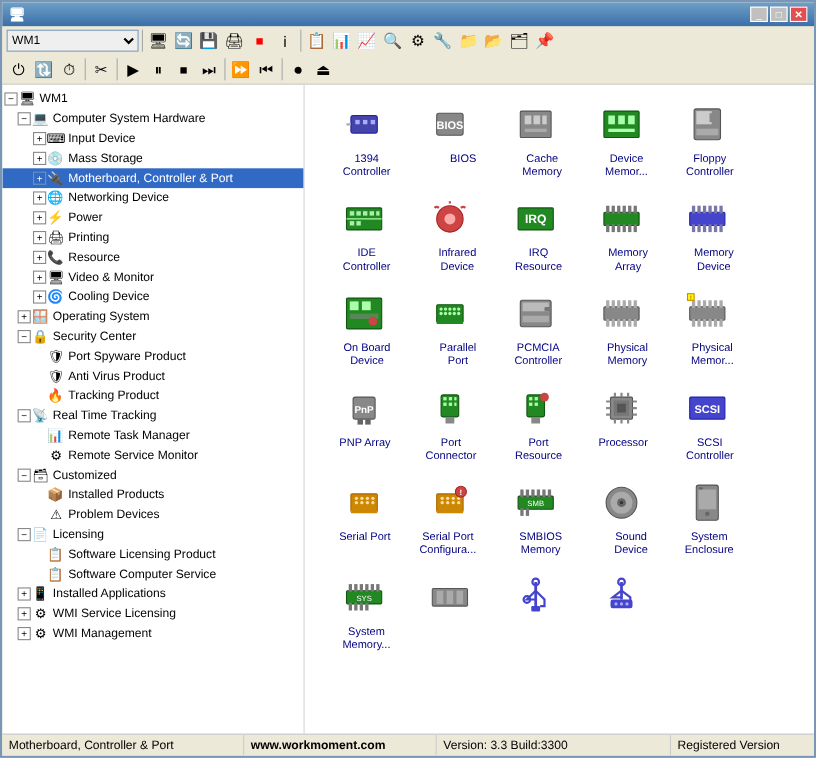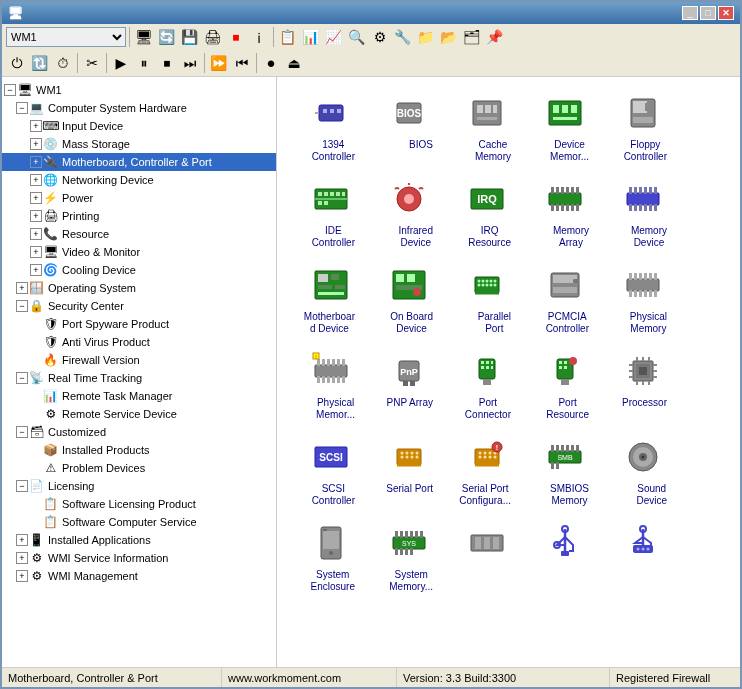--- a/index.html
+++ b/index.html
@@ -39,21 +39,21 @@
     .icon-panel { flex: 1; background: white; overflow-y: auto; padding: 8px; }
     .icon-grid { display: grid; grid-template-columns: repeat(5, 74px); gap: 4px; }
     .icon-item { width: 74px; display: flex; flex-direction: column; align-items: flex-end; padding: 4px; cursor: pointer; text-align: center; }
     .icon-img { width: 48px; height: 48px; display: flex; align-items: center; justify-content: center; }
     .icon-label { font-size: 10px; text-align: center; margin-top: 2px; line-height: 1.2; color: #000080; }
 
     
     .status-bar { background: #ece9d8; border-top: 1px solid #ccc; display: flex; height: 20px; }
     .status-pane { padding: 2px 6px; border-right: 1px solid #ccc; display: flex; align-items: center; font-size: 11px; }
     .status-pane:first-child { flex: 0 0 220px; }
-    .status-pane:nth-child(2) { flex: 0 0 175px; }
+    .status-pane:nth-child(2) { flex: 0 0 175px; font-weight: bold; }
     .status-pane:nth-child(3) { flex: 1; }
     .status-pane:last-child { flex: 0 0 130px; border-right: none; }
 
     
     ::-webkit-scrollbar { width: 14px; }
     ::-webkit-scrollbar-track { background: #f0f0f0; }
     ::-webkit-scrollbar-thumb { background: #c0c0c0; border: 1px solid #aaa; }
 
     
     svg { width: 40px; height: 40px; }
@@ -209,37 +209,37 @@
         <span>Port Spyware Product</span>
       </div>
       <div class="tree-item" style="padding-left:28px;">
         <span style="width:13px;display:inline-block;"></span>
         <span class="tree-icon">🛡</span>
         <span>Anti Virus Product</span>
       </div>
       <div class="tree-item" style="padding-left:28px;">
         <span style="width:13px;display:inline-block;"></span>
         <span class="tree-icon">🔥</span>
-        <span>Firewall Version</span>
+        <span>Tracking Product</span>
       </div>
 
       <div class="tree-item" style="padding-left:14px;">
         <span class="tree-toggle">−</span>
         <span class="tree-icon">📡</span>
         <span>Real Time Tracking</span>
       </div>
       <div class="tree-item" style="padding-left:28px;">
         <span style="width:13px;display:inline-block;"></span>
         <span class="tree-icon">📊</span>
         <span>Remote Task Manager</span>
       </div>
       <div class="tree-item" style="padding-left:28px;">
         <span style="width:13px;display:inline-block;"></span>
         <span class="tree-icon">⚙</span>
-        <span>Remote Service Device</span>
+        <span>Remote Service Monitor</span>
       </div>
 
       <div class="tree-item" style="padding-left:14px;">
         <span class="tree-toggle">−</span>
         <span class="tree-icon">🗃</span>
         <span>Customized</span>
       </div>
       <div class="tree-item" style="padding-left:28px;">
         <span style="width:13px;display:inline-block;"></span>
         <span class="tree-icon">📦</span>
@@ -269,21 +269,21 @@
 
       <div class="tree-item" style="padding-left:14px;">
         <span class="tree-toggle">+</span>
         <span class="tree-icon">📱</span>
         <span>Installed Applications</span>
       </div>
 
       <div class="tree-item" style="padding-left:14px;">
         <span class="tree-toggle">+</span>
         <span class="tree-icon">⚙</span>
-        <span>WMI Service Information</span>
+        <span>WMI Service Licensing</span>
       </div>
 
       <div class="tree-item" style="padding-left:14px;">
         <span class="tree-toggle">+</span>
         <span class="tree-icon">⚙</span>
         <span>WMI Management</span>
       </div>
     </div>
 
     <div class="icon-panel">
@@ -428,33 +428,20 @@
                 <rect x="11" y="25" width="3" height="7" fill="#7777aa"></rect>
                 <rect x="16" y="25" width="3" height="7" fill="#7777aa"></rect>
                 <rect x="21" y="25" width="3" height="7" fill="#7777aa"></rect>
                 <rect x="26" y="25" width="3" height="7" fill="#7777aa"></rect>
                 <rect x="31" y="25" width="3" height="7" fill="#7777aa"></rect>
               </svg>
           </div>
           <div class="icon-label">Memory<br>Device</div>
         </div>
 
-        <div class="icon-item">
-          <div class="icon-img">
-            <svg viewBox="0 0 40 40">
-                <rect x="4" y="6" width="32" height="28" rx="1" fill="#228822" stroke="#115511"></rect>
-                <rect x="7" y="9" width="10" height="8" fill="#ccc"></rect>
-                <rect x="20" y="9" width="8" height="6" fill="#558855"></rect>
-                <rect x="7" y="20" width="14" height="4" fill="#558855"></rect>
-                <rect x="24" y="20" width="10" height="4" fill="#558855"></rect>
-                <rect x="7" y="27" width="26" height="3" fill="#aaffaa"></rect>
-              </svg>
-          </div>
-          <div class="icon-label">Motherboar<br>d Device</div>
-        </div>
 
         <div class="icon-item">
           <div class="icon-img">
             <svg viewBox="0 0 40 40">
                 <rect x="4" y="6" width="32" height="28" rx="1" fill="#228822" stroke="#115511"></rect>
                 <rect x="7" y="9" width="8" height="8" fill="#aaffaa"></rect>
                 <rect x="18" y="9" width="8" height="8" fill="#aaffaa"></rect>
                 <rect x="7" y="20" width="26" height="5" fill="#558855"></rect>
                 <circle cx="28" cy="27" r="4" fill="#cc4444"></circle>
               </svg>
@@ -764,17 +751,17 @@
     <div class="status-pane">
       <span>Motherboard, Controller &amp; Port</span>
     </div>
     <div class="status-pane">
       <span>www.workmoment.com</span>
     </div>
     <div class="status-pane">
       <span>Version: 3.3 Build:3300</span>
     </div>
     <div class="status-pane">
-      <span>Registered Firewall</span>
+      <span>Registered Version</span>
     </div>
   </div>
 
 </div>
 
 </body></html>

